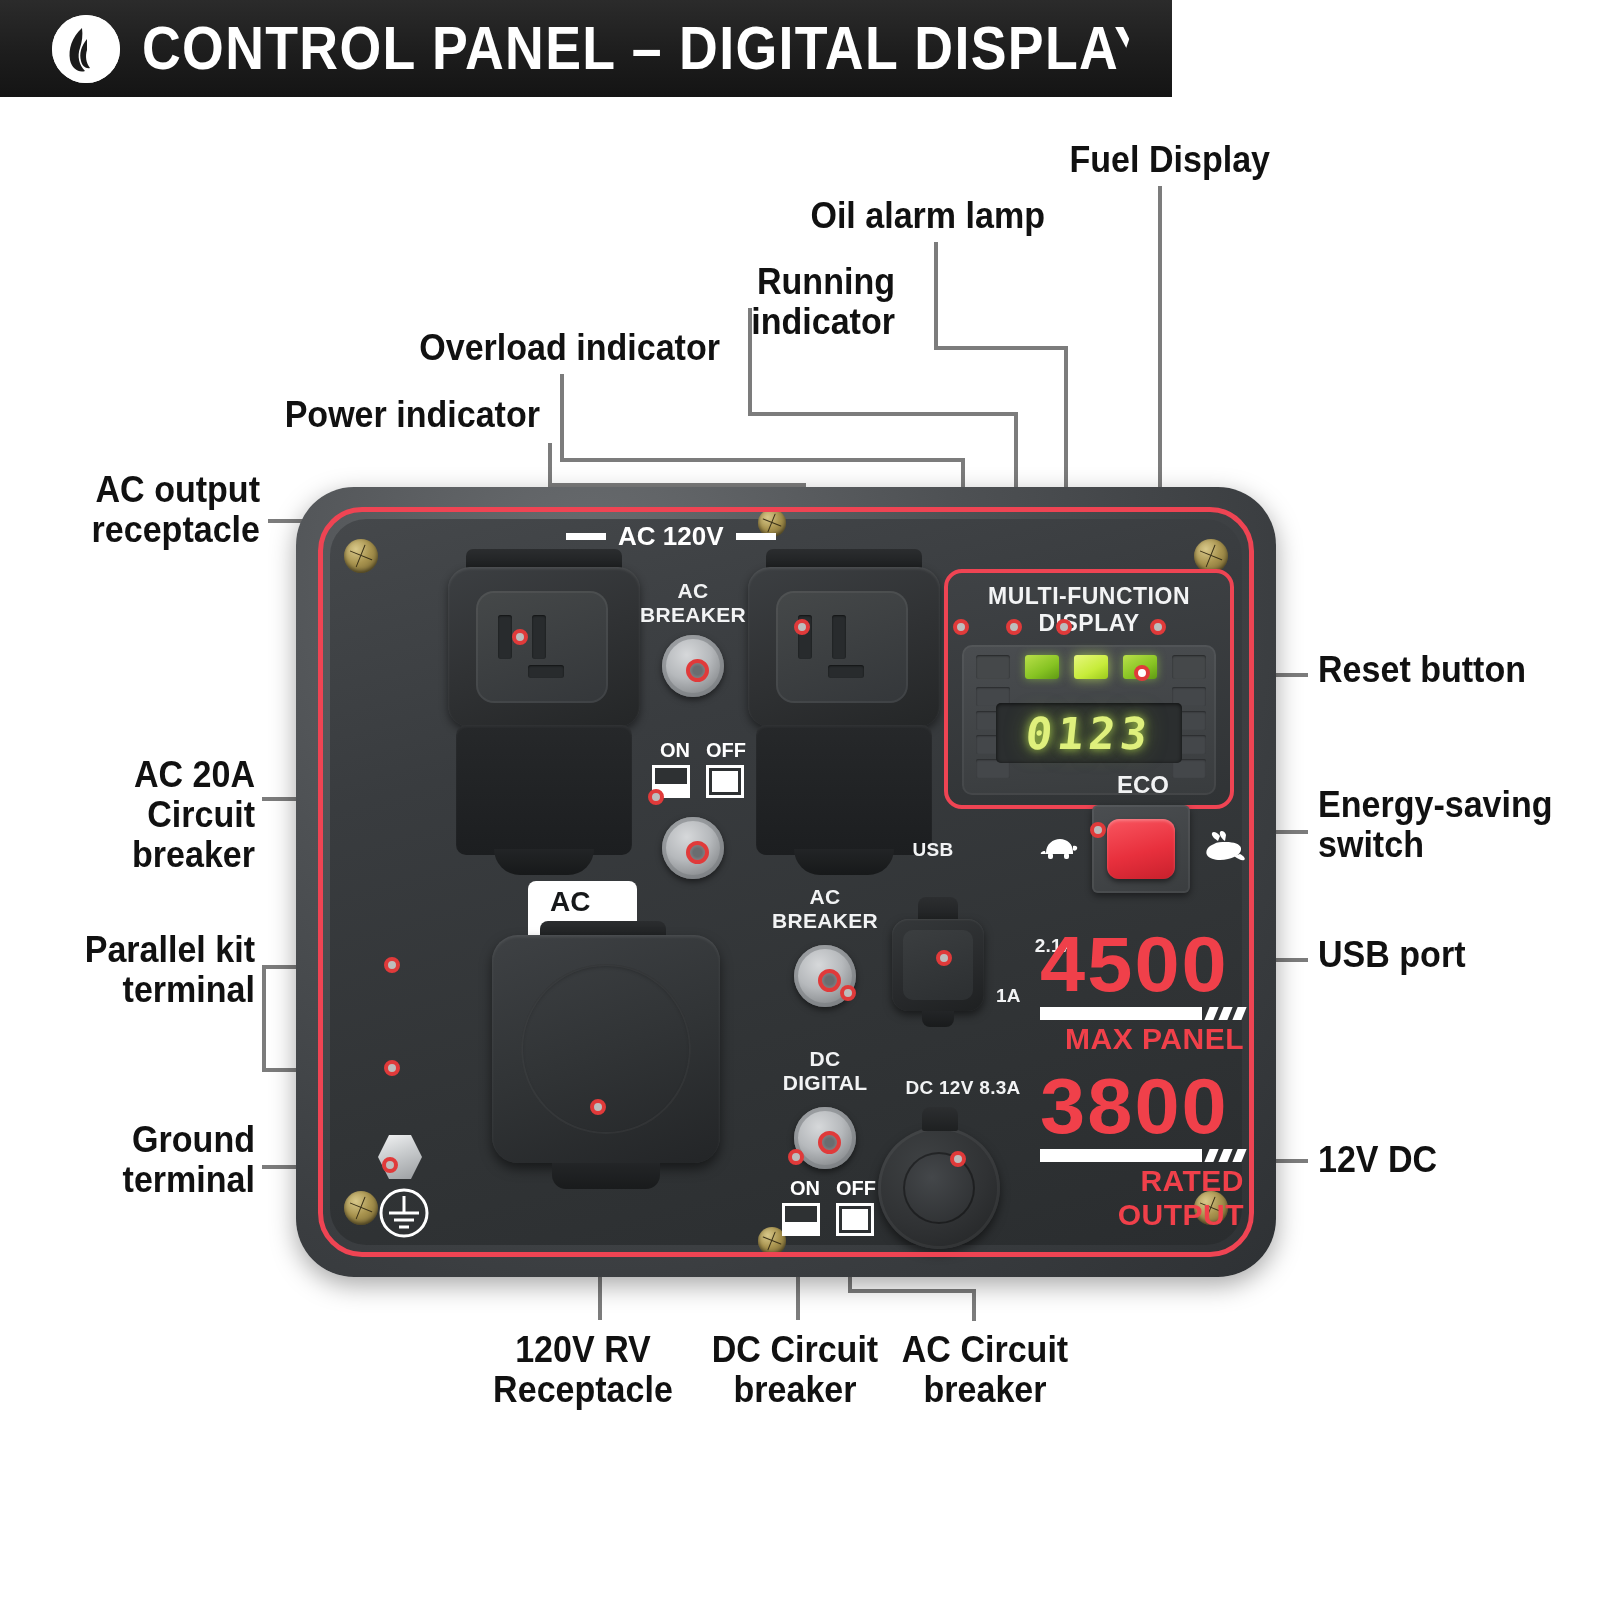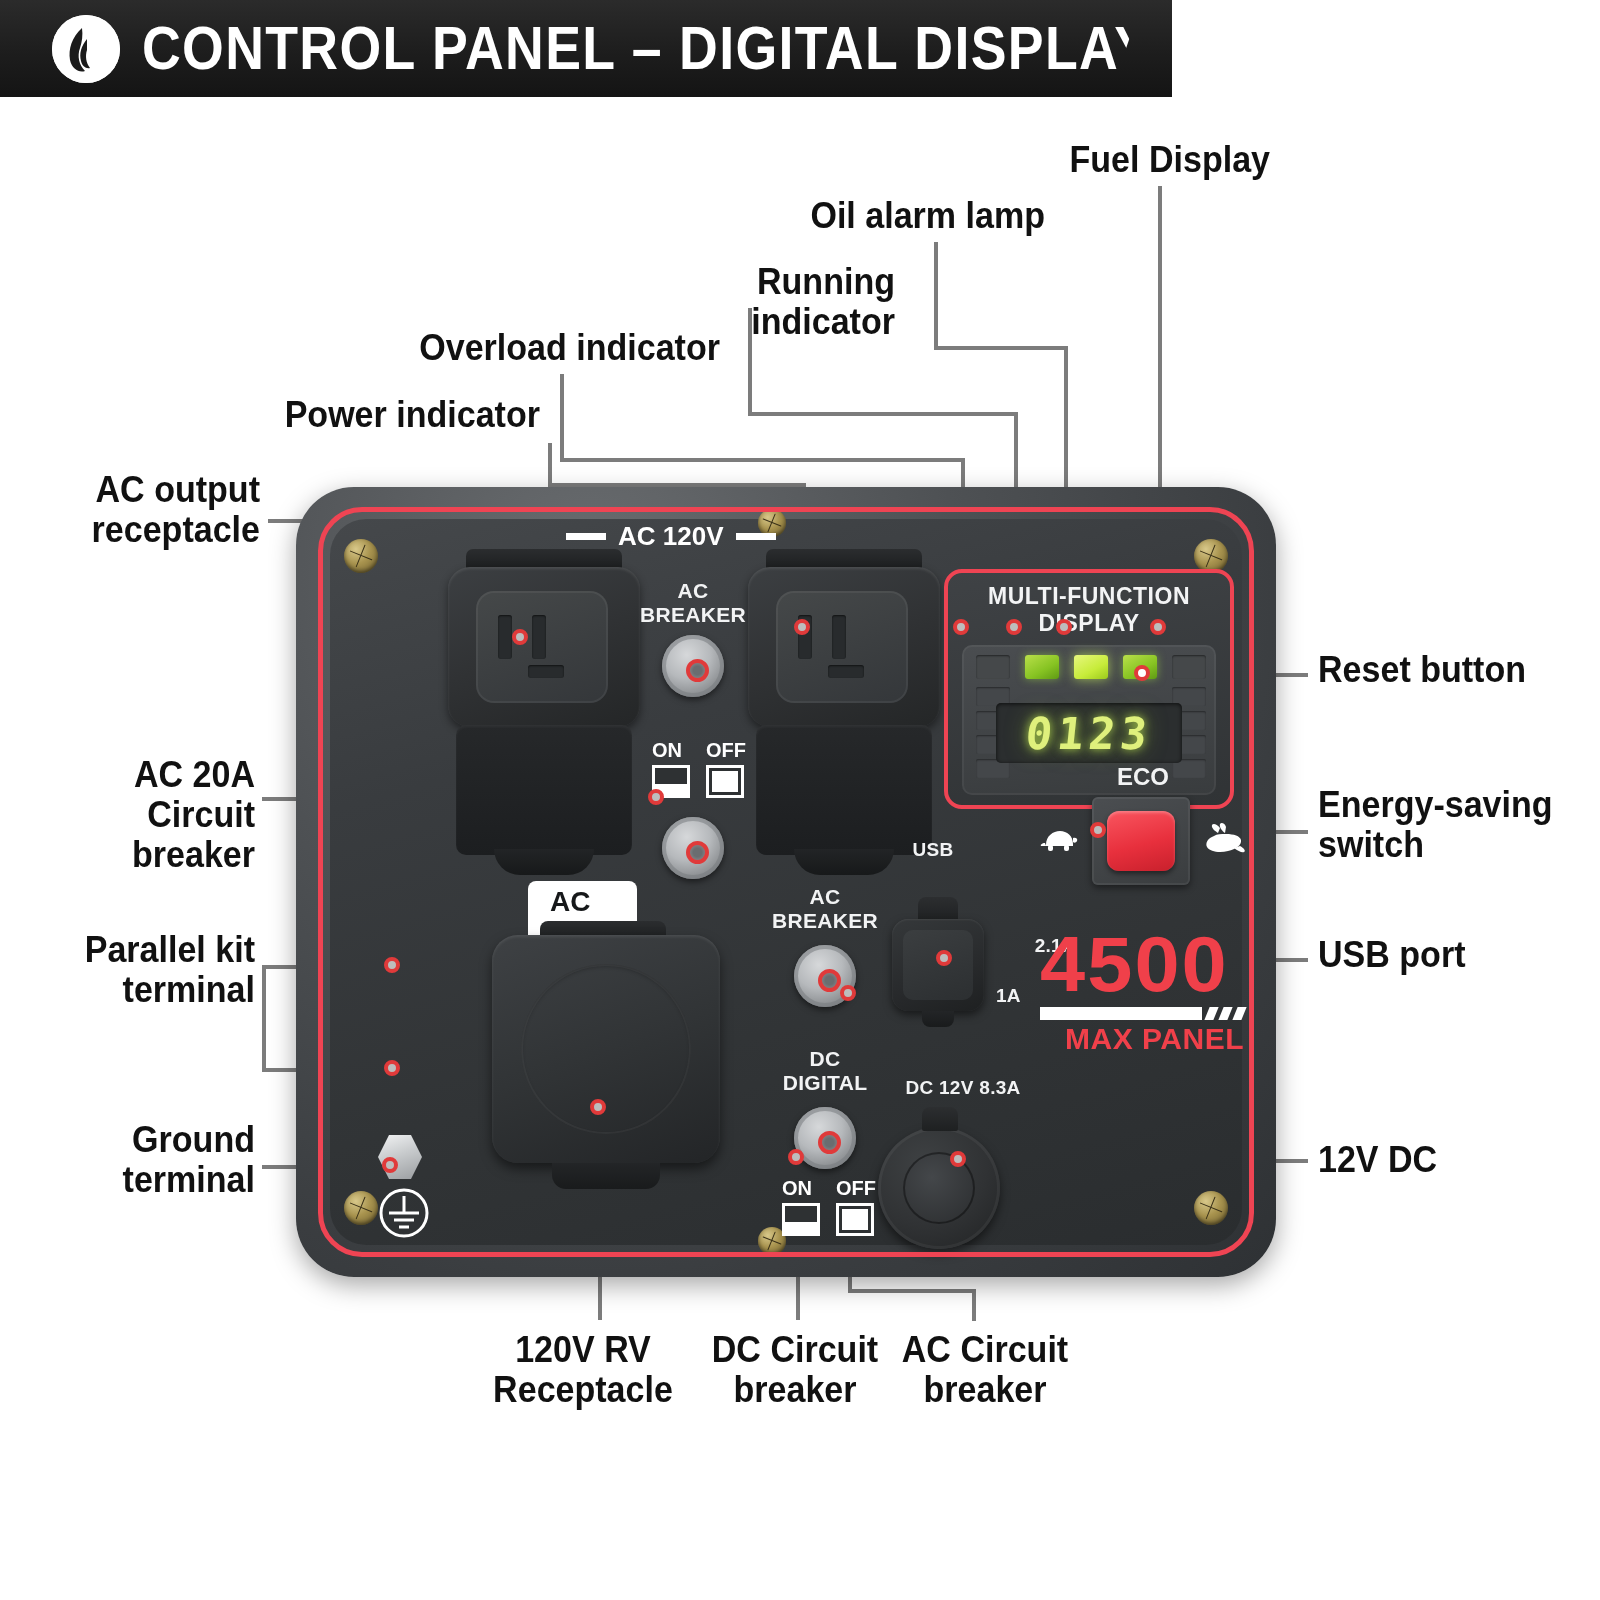--- a/index.html
+++ b/index.html
@@ -187,21 +187,21 @@
     white-space: pre-line;
     letter-spacing: 0.3px;
   }
   .ptext.small { font-size: 19px; }
 
   
   .onoff { position: absolute; display: flex; gap: 16px; }
   .onoff .cell { width: 38px; }
   .onoff .cap {
     color:#ffffff; font-size: 20px; font-weight: bold;
-    text-align:left; margin-bottom: 3px;
+    text-align:right; margin-bottom: 3px;
     font-family:"Liberation Sans", sans-serif;
   }
   .sw-on, .sw-off {
     width: 38px; height: 33px;
     border: 3px solid #ffffff;
     background: #2e3133;
     position: relative;
   }
   .sw-on::after {
     content:""; position:absolute; left:0; bottom:0;
@@ -631,21 +631,21 @@
           <div class="bar"></div>
           <div class="bar"></div>
         </div>
 
         <div class="seg-screen">
           <div class="seg-digits">0123</div>
         </div>
       </div>
     </div>
 
-    <div class="eco-wrap" style="left:742px; top:276px;">
+    <div class="eco-wrap" style="left:742px; top:284px;">
       <div class="eco-label">ECO</div>
       <div style="display:flex; align-items:center; gap:14px;">
         <span>
           <svg width="40" height="28" viewBox="0 0 40 28">
             <path d="M8 20 C8 11 15 6 22 6 C29 6 35 11 35 19 L35 21 L7 21 Z" fill="#ffffff"></path>
             <path d="M35 13 C38 12 40 14 39 16 C38 18 36 18 35 17 Z" fill="#ffffff"></path>
             <rect x="10" y="20" width="5" height="6" rx="2" fill="#ffffff"></rect>
             <rect x="26" y="20" width="5" height="6" rx="2" fill="#ffffff"></rect>
             <path d="M7 18 C4 18 2 20 3 21 L8 21 Z" fill="#ffffff"></path>
           </svg>
@@ -724,20 +724,30 @@
       <div class="pg-num">4500</div>
       <div class="pg-bar">
         <span class="solid"></span>
         <span class="tick"></span>
         <span class="tick"></span>
         <span class="tick"></span>
       </div>
       <div class="pg-cap">MAX PANEL</div>
     </div>
 
+    <div class="pg" style="left:744px; top:582px; width:204px;">
+      <div class="pg-num">3800</div>
+      <div class="pg-bar">
+        <span class="solid"></span>
+        <span class="tick"></span>
+        <span class="tick"></span>
+        <span class="tick"></span>
+      </div>
+      <div class="pg-cap">RATED OUTPUT</div>
+    </div>
 
     <div class="panel-outline"></div>
   </div>
 </div>
 
 <div class="dot" style="left:520px; top:637px;"></div>
 <div class="dot" style="left:802px; top:627px;"></div>
 <div class="dot" style="left:961px; top:627px;"></div>
 <div class="dot" style="left:1014px; top:627px;"></div>
 <div class="dot" style="left:1064px; top:627px;"></div>

